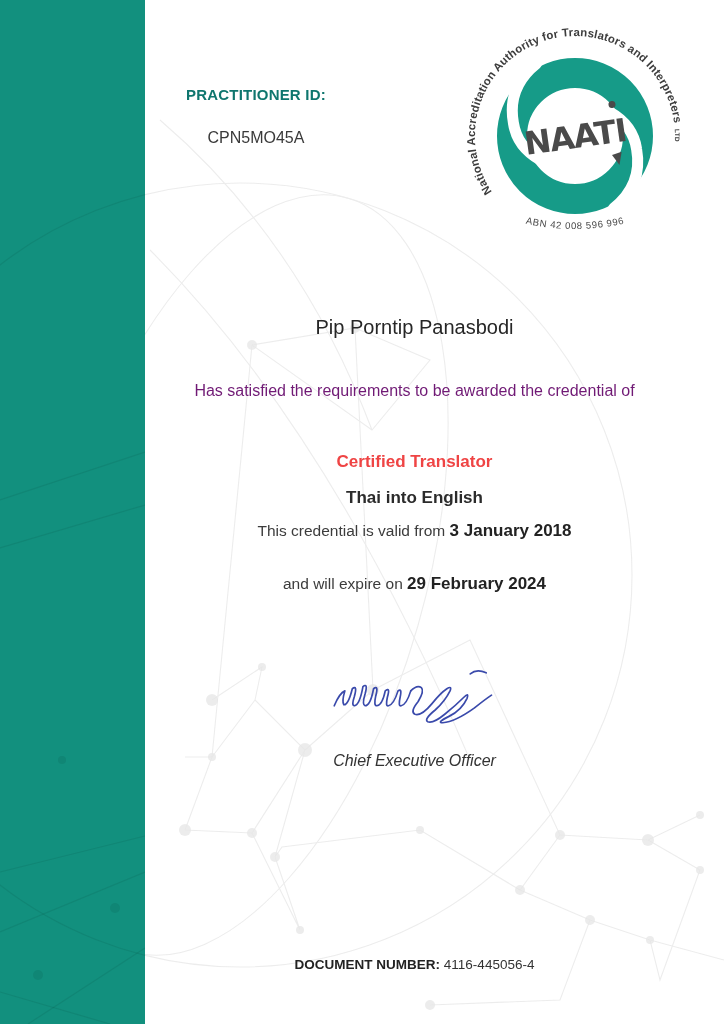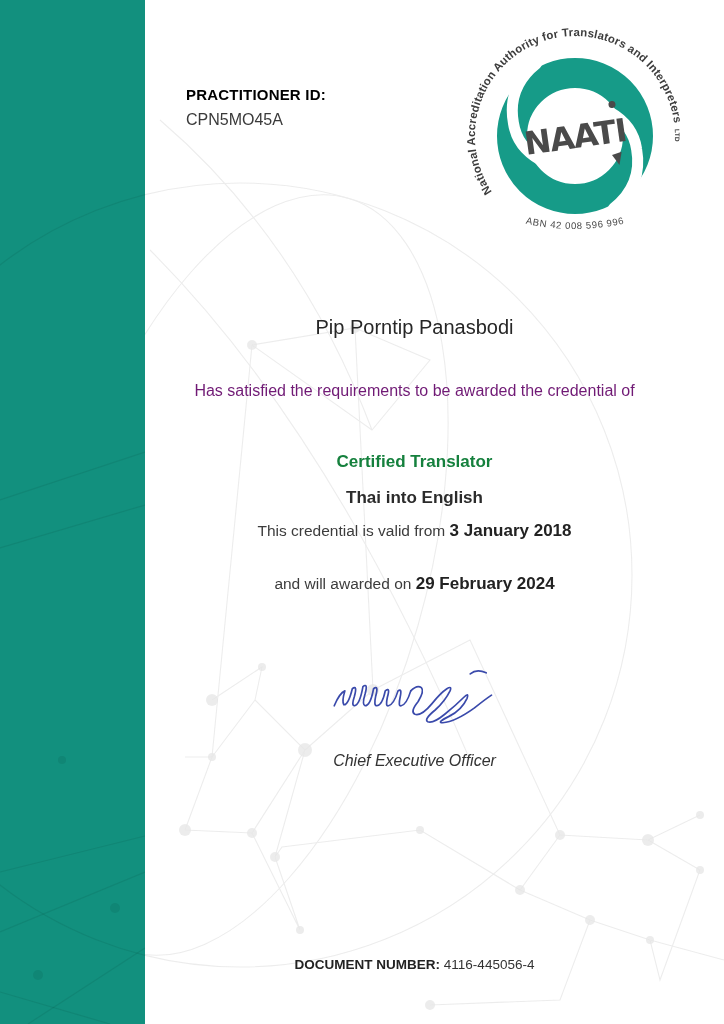--- a/index.html
+++ b/index.html
@@ -4,29 +4,29 @@
 <style>
   html,body { margin:0; padding:0; background:#ffffff; }
   .page {
     position:relative; width:724px; height:1024px; overflow:hidden;
     background:#ffffff; font-family:"Liberation Sans", sans-serif; color:#3a3a3a;
   }
   .accent-bar { position:absolute; left:0; top:0; width:145px; height:1024px; background:#12907e; }
   .bg-net { position:absolute; left:0; top:0; width:724px; height:1024px; pointer-events:none; }
 
   .practitioner { position:absolute; left:186px; top:86px; text-align:left; z-index:3; }
-  .practitioner .label { font-weight:bold; font-size:15px; color:#000000; letter-spacing:.2px; }
-  .practitioner .value { margin-top:8px; font-size:16px; color:#3a3a3a; }
+  .practitioner .label { font-weight:bold; font-size:15px; color:#0f766e; letter-spacing:.2px; }
+  .practitioner .value { margin-top:26px; font-size:16px; color:#3a3a3a;text-align:center; }
 
   .logo-wrap { position:absolute; left:443px; top:10px; width:272px; height:242px; z-index:3; }
 
   .row { position:absolute; left:145px; right:0; padding-right:40px; text-align:center; z-index:3; }
   .row-name      { top:316px; font-size:20px; font-weight:normal; color:#262626; }
   .row-statement { top:382px; font-size:16px; color:#701a75; }
-  .row-cred      { top:452px; font-size:17px; font-weight:bold; color:#15803d; }
+  .row-cred      { top:452px; font-size:17px; font-weight:bold; color:#ef4444; }
   .row-lang      { top:488px; font-size:17px; font-weight:bold; color:#2b2b2b; }
   .row-valid     { top:521px; font-size:15.5px; color:#3c3c3c; }
   .row-expire    { top:574px; font-size:15.5px; color:#3c3c3c; }
   .row-valid b, .row-expire b { font-size:17px; color:#222; }
   .row-sig       { top:658px; }
   .row-ceo       { top:752px; font-size:16px; font-style:italic; color:#333; }
   .row-doc       { top:957px; font-size:13.5px; color:#333; }
   .row-doc .label { font-weight:bold; color:#222;margin-top:48px; }
 </style>
 </head>
@@ -142,21 +142,21 @@
   <div class="row row-cred">Certified Translator</div>
 
   <div class="row row-lang">Thai into English</div>
 
   <div class="row row-valid">
     <span>This credential is valid from</span>
     <b>3 January 2018</b>
   </div>
 
   <div class="row row-expire">
-    <span>and will awarded on</span>
+    <span>and will expire on</span>
     <b>29 February 2024</b>
   </div>
 
   <div class="row row-sig">
     <svg width="170" height="70" viewBox="0 0 160 60" xmlns="http://www.w3.org/2000/svg">
       <g fill="none" stroke="#3a4aab" stroke-width="1.6" stroke-linecap="round" stroke-linejoin="round">
         <path d="M4,42 Q9,30 14,28 Q11,38 13,41 Q17,42 21,26 Q26,22 23,33 Q20,42 23,42 Q28,41 31,24 Q36,20 33,31 Q30,41 33,42 Q38,42 41,26 Q46,22 43,33 Q41,42 44,42 Q49,42 52,28 Q57,24 54,34 Q52,43 55,42 Q60,41 64,28 Q68,25 66,34 Q64,43 67,42 Q72,41 76,28"></path>
         <path d="M76,28 Q82,22 86,25 Q89,28 83,38 Q75,48 80,50 Q86,52 96,40 Q104,30 110,26 Q115,23 113,28 Q108,38 99,46 Q88,55 92,57 Q97,59 108,50 Q118,42 126,34 Q131,29 129,35 Q124,46 112,52 Q100,58 106,58 Q118,57 136,44 Q146,36 152,32"></path>
         <path d="M132,12 Q138,7 147,11"></path>
       </g>

